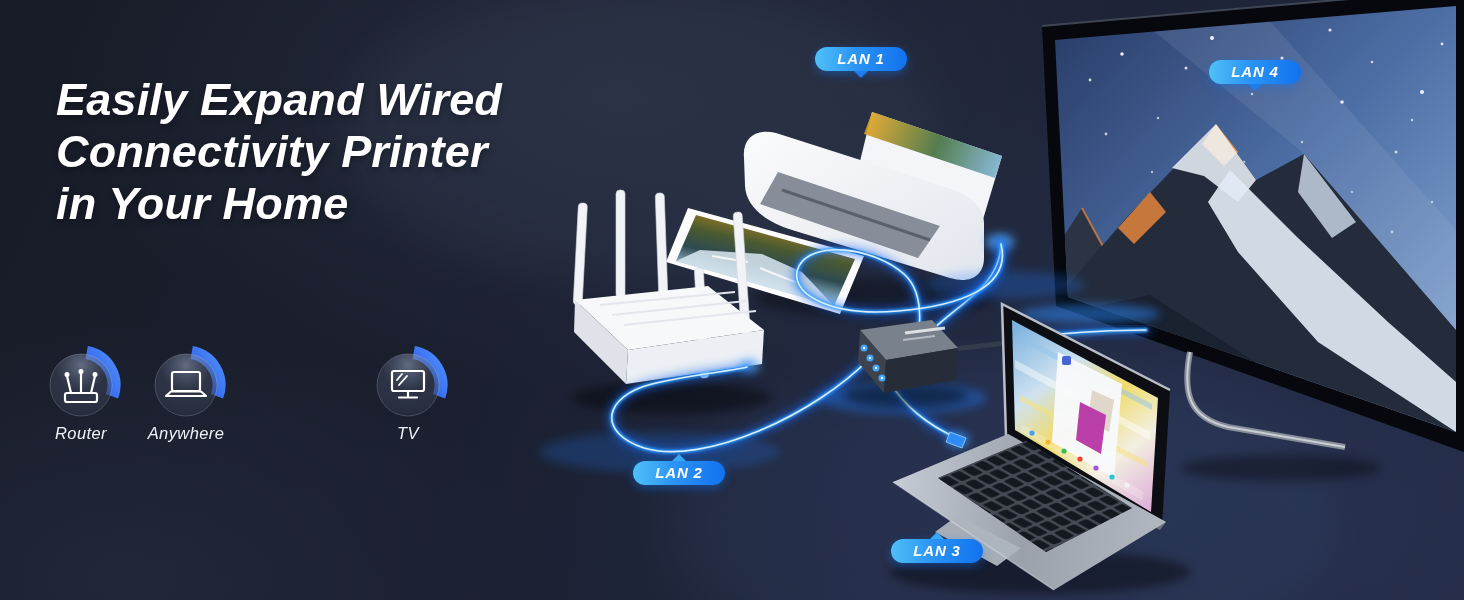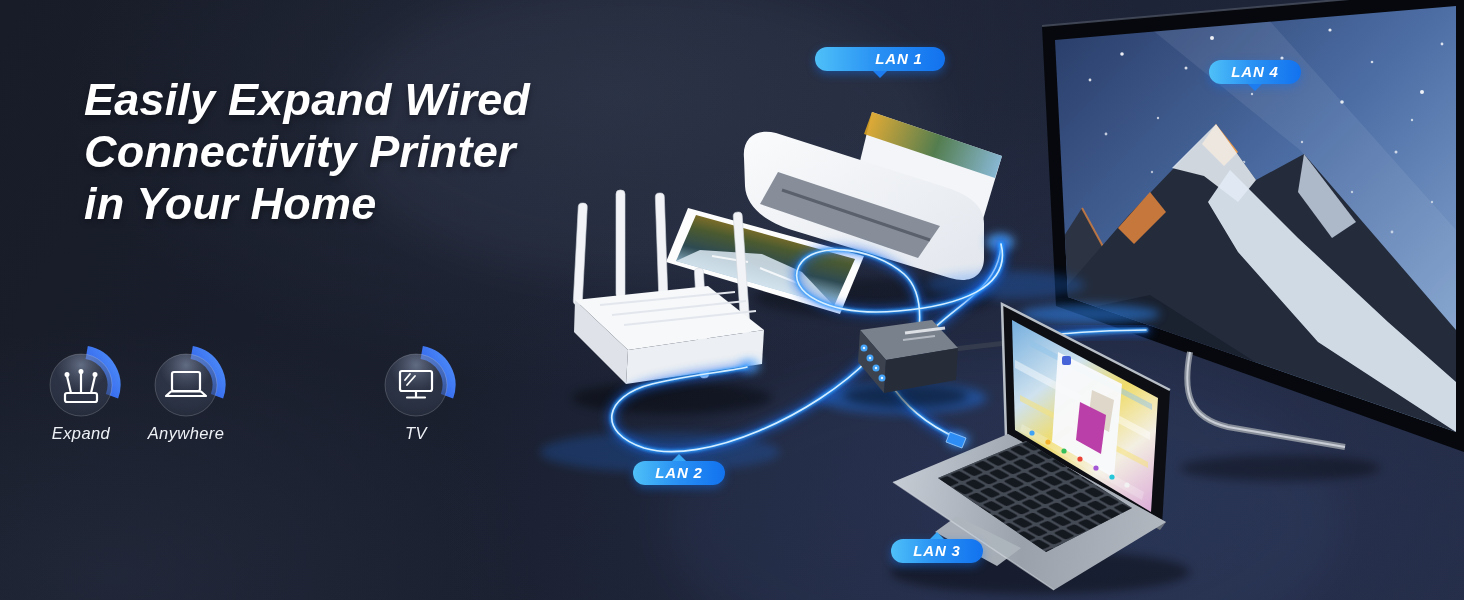--- a/index.html
+++ b/index.html
@@ -11,45 +11,44 @@
       radial-gradient(1050px 620px at 76% 82%, rgba(70,100,175,0.16), transparent 65%),
       radial-gradient(700px 420px at 8% 96%, rgba(100,120,165,0.10), transparent 60%),
       linear-gradient(115deg,#181c28 0%,#1b2030 45%,#232a42 100%);
   }
   .scene{position:absolute;inset:0;z-index:1;}
   .headline{
     position:absolute;left:56px;top:74px;z-index:3;
     color:#ffffff;font-style:italic;font-weight:bold;
     font-size:45px;line-height:52px;letter-spacing:0.2px;
     text-shadow:0 3px 6px rgba(0,0,0,0.35);
-    margin-left:28px;
   }
   .legend-item{position:absolute;top:339px;width:100px;text-align:center;z-index:3;}
   .legend-item svg{display:block;margin:0 auto;}
   .legend-label{
     display:block;margin-top:1px;color:#eef1f6;font-style:italic;
     font-size:16.5px;letter-spacing:0.4px;
   }
-  .li-router{left:31px;} .li-computer{left:136px;} .li-printer{left:246px;} .li-tv{left:366px;}
+  .li-router{left:31px;} .li-computer{left:136px;} .li-printer{left:246px;} .li-tv{left:358px;}
   .lan-badge{
     position:absolute;z-index:4;width:92px;height:24px;line-height:24px;
     text-align:center;border-radius:12px;
     background:linear-gradient(90deg,#4fc0f8 0%,#2a93f4 45%,#1272ef 100%);
     color:#fff;font-style:italic;font-weight:bold;font-size:15px;letter-spacing:0.8px;
     box-shadow:0 3px 10px rgba(18,114,239,0.45);
   }
   .lan-badge.tail-down::after{
     content:"";position:absolute;top:100%;left:50%;margin-left:-7px;
     border:7px solid transparent;border-top-color:#1d7df0;border-bottom-width:4px;
   }
   .lan-badge.tail-up::before{
     content:"";position:absolute;bottom:100%;left:50%;margin-left:-7px;
     border:7px solid transparent;border-bottom-color:#38a8f6;border-top-width:4px;
   }
-  .lan1{left:815px;top:47px;padding-left:38px;} .lan2{left:633px;top:416px;margin-top:45px;}
+  .lan1{left:815px;top:47px;} .lan2{left:633px;top:416px;margin-top:45px;}
   .lan3{left:891px;top:539px;} .lan4{left:1209px;top:60px;}
   .defs-holder{position:absolute;width:0;height:0;}
 </style>
 </head>
 <body>
 
 <div class="stage">
 
   <svg class="defs-holder" aria-hidden="true">
     <defs>
@@ -305,21 +304,21 @@
       <path d="M 47.7,13.5 A 33,33 0 0 1 73.0,57.3" fill="none" stroke="url(#arcGrad)" stroke-width="13"></path>
       <circle cx="42" cy="46" r="31" fill="url(#iconCircGrad)" stroke="rgba(255,255,255,0.18)" stroke-width="1"></circle>
       <g stroke="#ffffff" stroke-width="2.2" fill="none" stroke-linecap="round" stroke-linejoin="round">
         <rect x="26" y="54" width="32" height="9" rx="2"></rect>
         <path d="M 32,54 L 28,37 M 42,54 L 42,34 M 52,54 L 56,37"></path>
         <circle cx="28" cy="35.5" r="1.4" fill="#ffffff"></circle>
         <circle cx="42" cy="32.5" r="1.4" fill="#ffffff"></circle>
         <circle cx="56" cy="35.5" r="1.4" fill="#ffffff"></circle>
       </g>
     </svg>
-    <span class="legend-label">Expand</span>
+    <span class="legend-label">Router</span>
   </div>
 
   <div class="legend-item li-computer">
     <svg width="84" height="84" viewBox="0 0 84 84">
       <path d="M 47.7,13.5 A 33,33 0 0 1 73.0,57.3" fill="none" stroke="url(#arcGrad)" stroke-width="13"></path>
       <circle cx="42" cy="46" r="31" fill="url(#iconCircGrad)" stroke="rgba(255,255,255,0.18)" stroke-width="1"></circle>
       <g stroke="#ffffff" stroke-width="2.2" fill="none" stroke-linecap="round" stroke-linejoin="round">
         <rect x="28" y="33" width="28" height="19" rx="2"></rect>
         <path d="M 22,57 L 62,57 L 57,52.5 L 27,52.5 Z"></path>
       </g>

